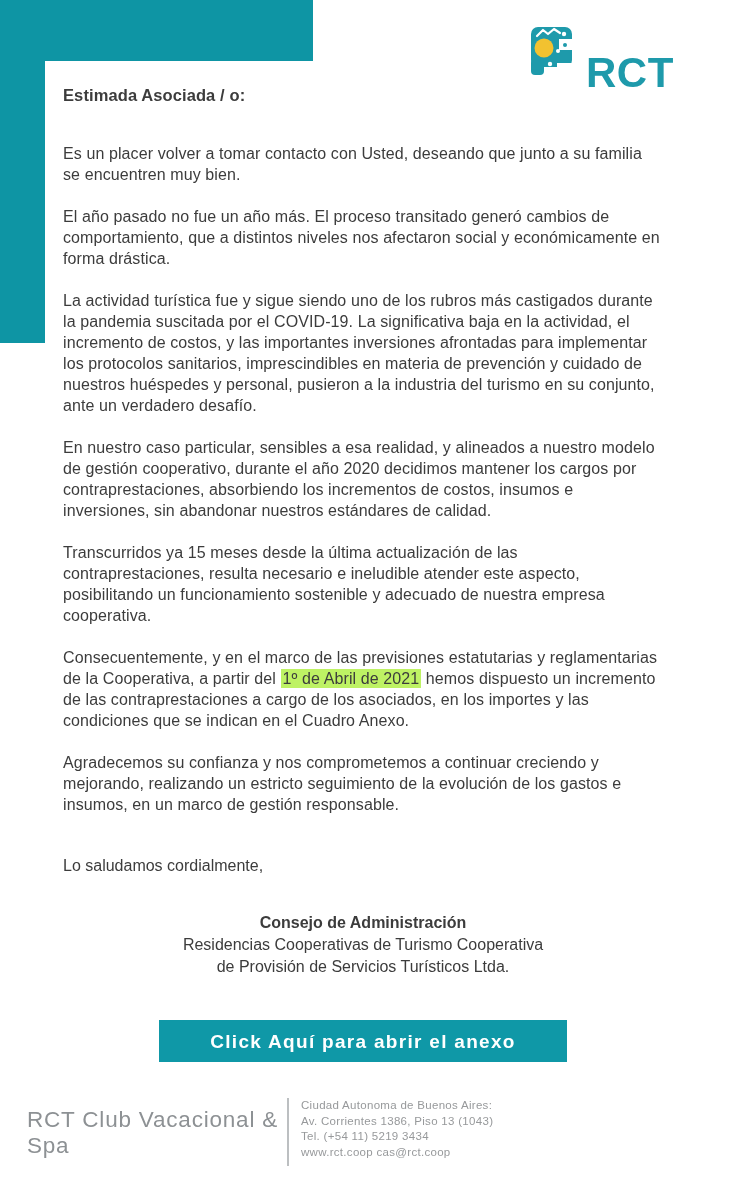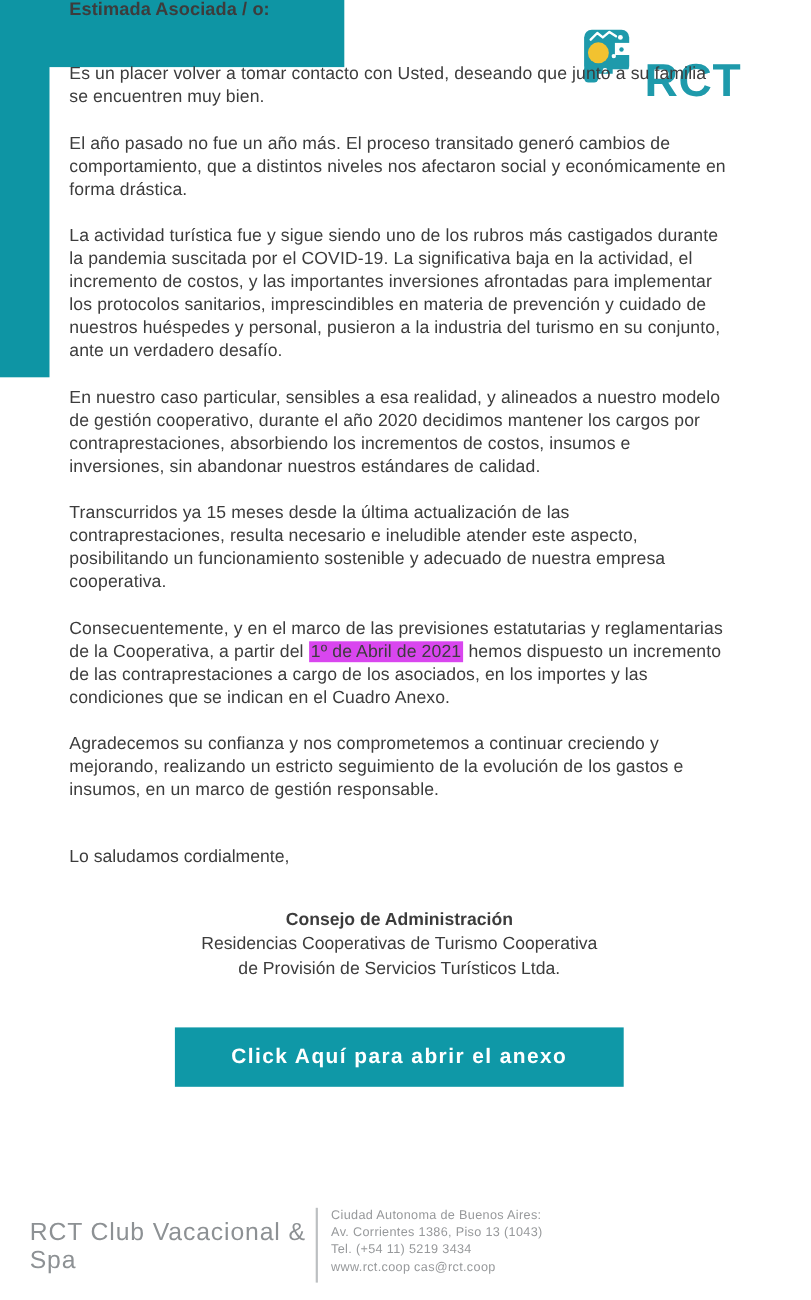--- a/index.html
+++ b/index.html
@@ -14,32 +14,32 @@
   }
   
   .accent-top{position:absolute;left:0;top:0;width:313px;height:61px;background:#0e95a4;}
   .accent-left{position:absolute;left:0;top:0;width:45px;height:343px;background:#0e95a4;}
 
   
   .logo{position:absolute;top:8px;left:528px;display:flex;align-items:center;gap:8px;}
   .logo-word{font-size:42px;font-weight:800;color:#1e9aab;letter-spacing:0.5px;line-height:1;margin-top:44px;}
 
   
-  .content{position:relative;margin:0 74px 0 63px;}
+  .content{position:relative;margin:0 74px 0 63px;padding-top:86px;}
   .salutation{font-size:16.5px;font-weight:700;margin:0 0 38px 0;letter-spacing:0.1px;}
   .para{font-size:16px;line-height:21px;margin:0 0 21px 0;letter-spacing:0.1px;}
-  .hl{background:#d946ef;padding:1px 2px;}
+  .hl{background:#bef264;padding:1px 2px;}
   .closing{font-size:16px;line-height:21px;margin:40px 0 12px 0;}
   .signature{margin-top:36px;text-align:center;font-size:16px;line-height:22px;}
   .signature .sig-title{font-weight:700;}
 
   
   .btn-row{margin-top:42px;text-align:center;}
   .cta-btn{
-    display:inline-block;width:408px;height:54px;line-height:42px;
+    display:inline-block;width:408px;height:42px;line-height:42px;
     background:#0f98a7;color:#ffffff;font-weight:700;font-size:19px;
     letter-spacing:1.3px;text-align:center;border:none;cursor:pointer;
     font-family:"Liberation Sans", sans-serif;
   }
 
   
   .footer{
     position:absolute;left:0;bottom:16px;width:712px;
     display:flex;align-items:flex-start;
   }

